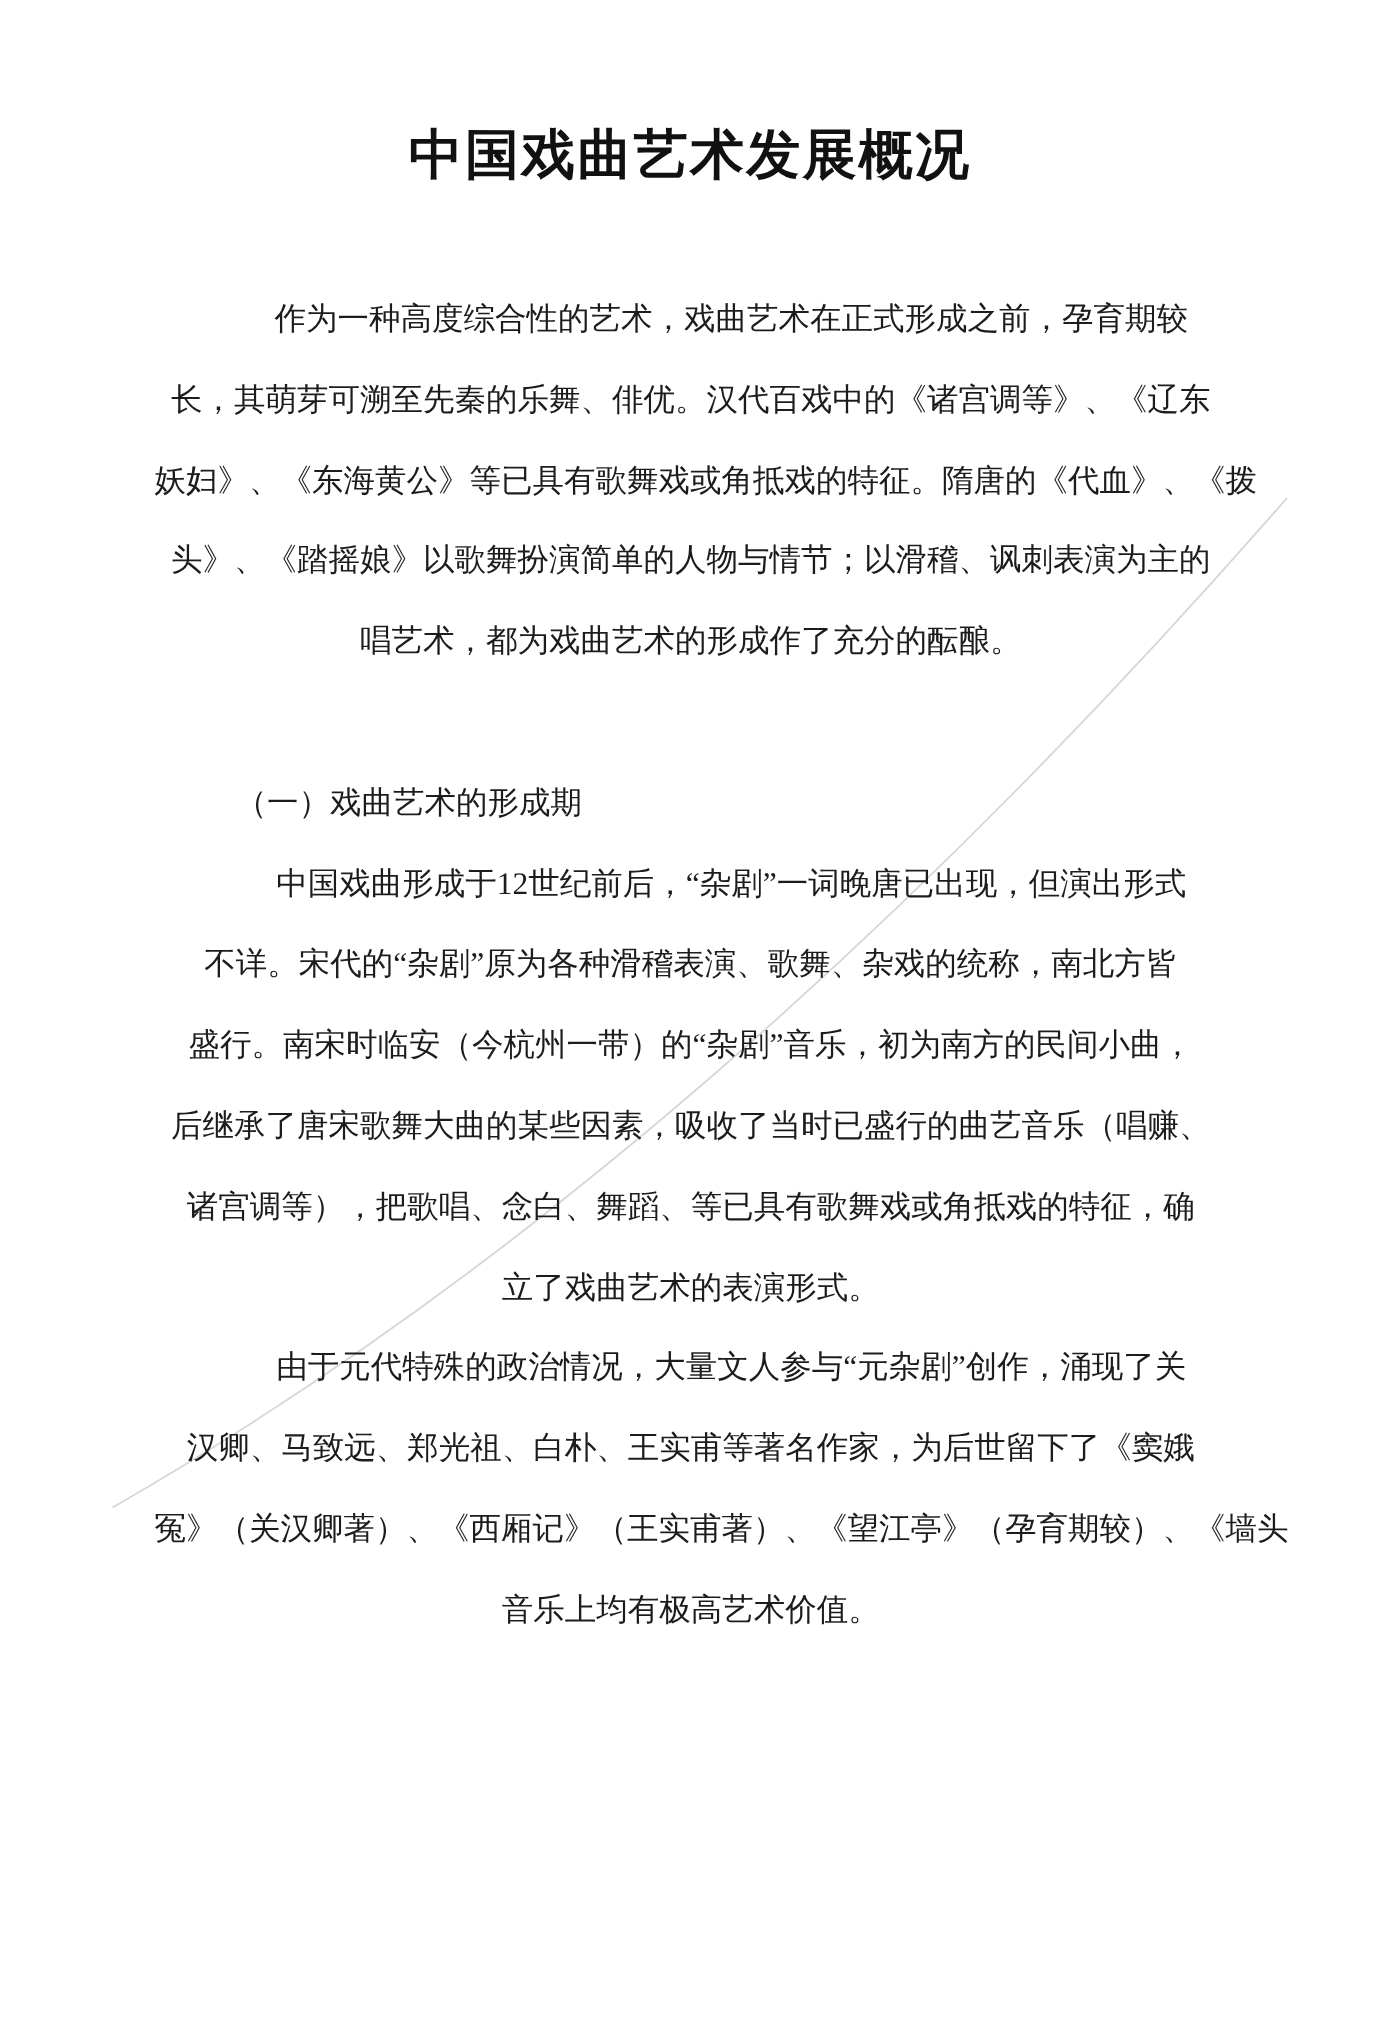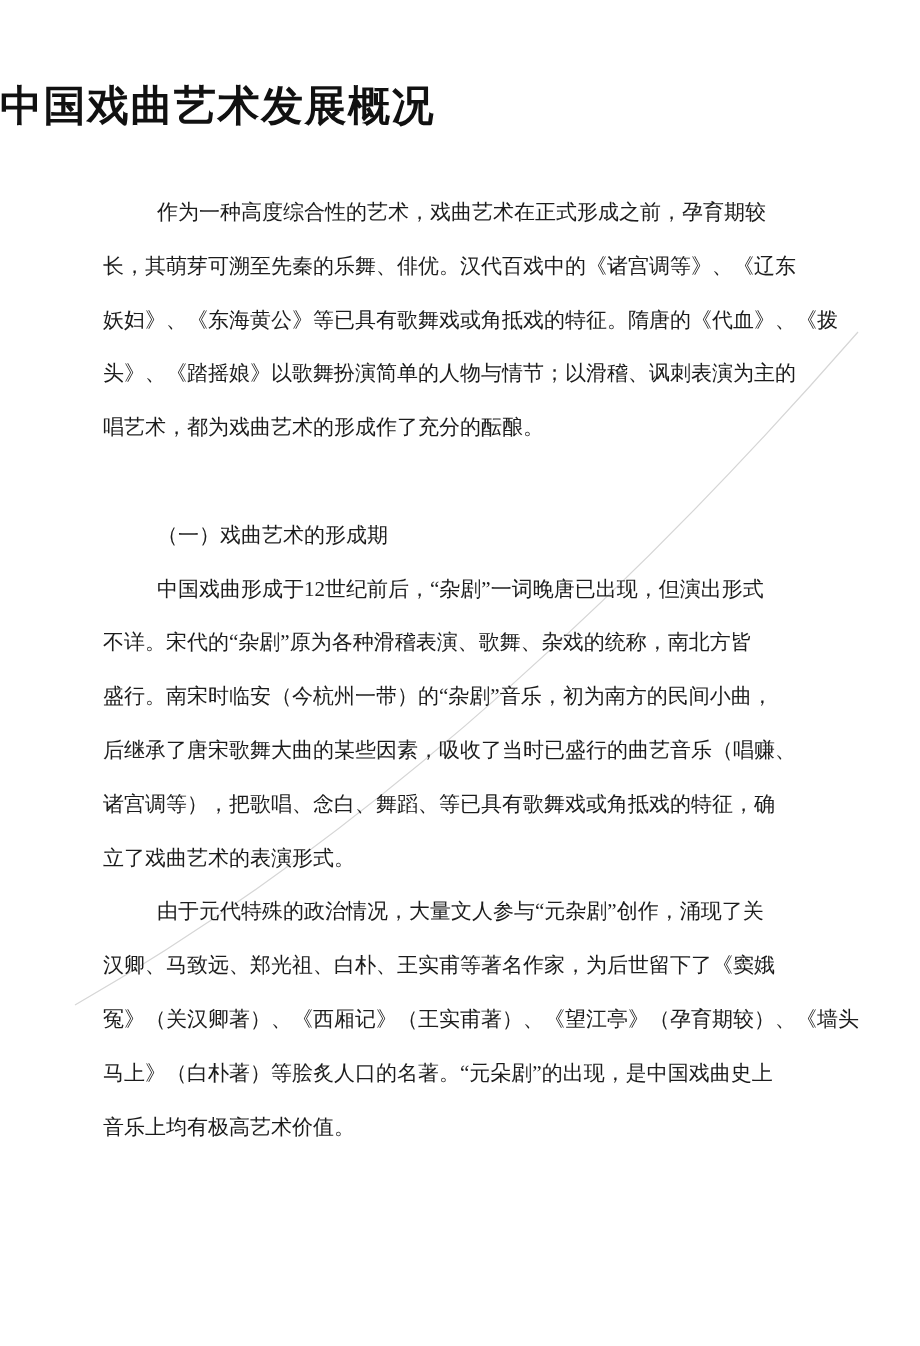--- a/index.html
+++ b/index.html
@@ -22,23 +22,24 @@
     top: 0;
     width: 920px;
     height: 1346px;
     pointer-events: none;
   }
   .doc-title {
     position: absolute;
     top: 84px;
     left: 0;
     width: 100%;
-    font-family: Liberation Sans, sans-serif;
+    text-align: center;
+    font-family: Liberation Mono, monospace;
     font-weight: 700;
-    font-size: 42px;
+    font-size: 36px;
     line-height: 44px;
     letter-spacing: 1.5px;
     color: #111111;
   }
   .content {
     position: absolute;
     top: 186px;
     left: 103px;
     width: 715px;
   }
@@ -50,20 +51,21 @@
   }
   .line.indent {
     text-indent: 54px;
   }
   .heading-line {
     margin-top: 53.8px; 
     text-indent: 54px;
   }
   .para {
     margin: 0;
+    text-align: center;
   }
 </style>
 </head>
 <body>
 
 <div class="page" style="background: rgb(255, 255, 255); color: rgb(28, 28, 28);">
 
   <svg class="crease-svg" viewBox="0 0 920 1346" aria-hidden="true">
     <path d="M 858 332 Q 466 781 75 1005" fill="none" stroke="#d6d6d6" stroke-width="1.2"></path>
   </svg>
@@ -88,18 +90,17 @@
         <div class="line">盛行。南宋时临安（今杭州一带）的“杂剧”音乐，初为南方的民间小曲，</div>
         <div class="line">后继承了唐宋歌舞大曲的某些因素，吸收了当时已盛行的曲艺音乐（唱赚、</div>
         <div class="line">诸宫调等），把歌唱、念白、舞蹈、等已具有歌舞戏或角抵戏的特征，确</div>
         <div class="line">立了戏曲艺术的表演形式。</div>
       </div>
 
     <div class="para">
         <div class="line indent">由于元代特殊的政治情况，大量文人参与“元杂剧”创作，涌现了关</div>
         <div class="line">汉卿、马致远、郑光祖、白朴、王实甫等著名作家，为后世留下了《窦娥</div>
         <div class="line">冤》（关汉卿著）、《西厢记》（王实甫著）、《望江亭》（孕育期较）、《墙头</div>
-        <div class="line">马上》（白朴著）等脍炙人口的名著。“元朵剧”的出现，是中国戏曲史上</div>
         <div class="line">音乐上均有极高艺术价值。</div>
       </div>
 
   </div>
 </div>
 
 </body></html>

